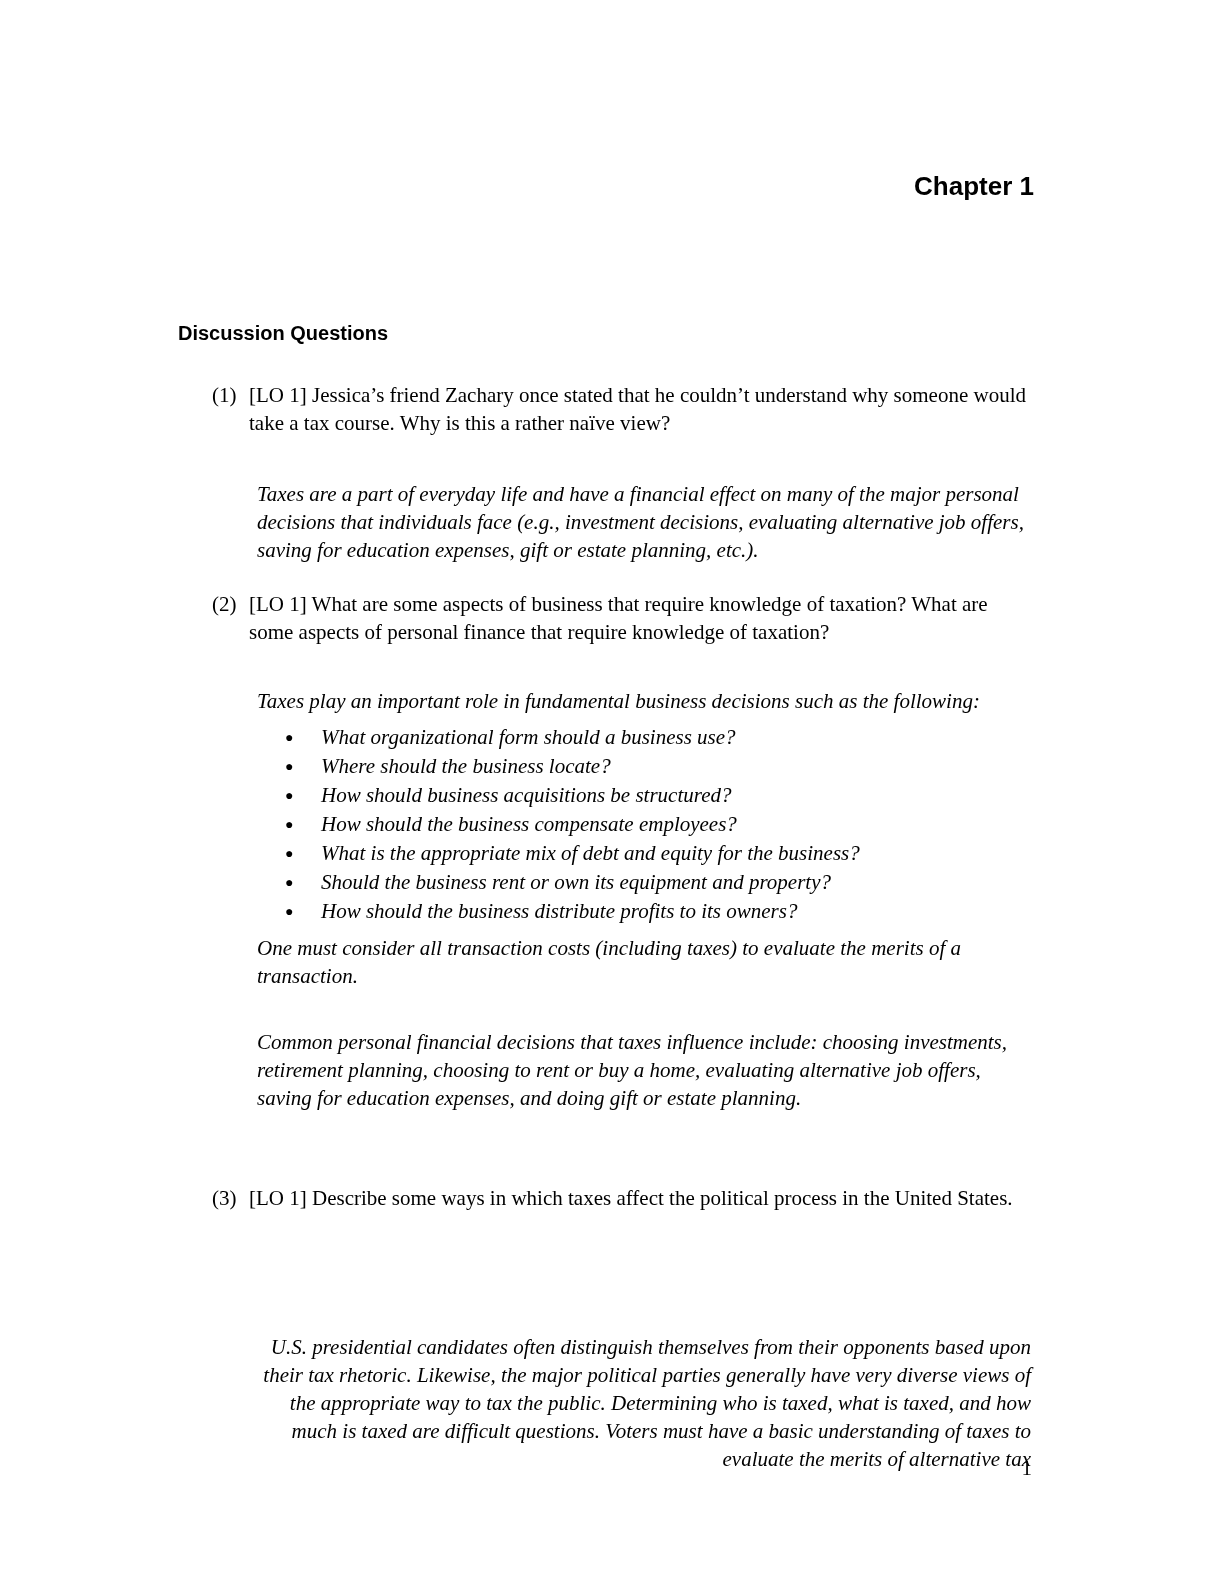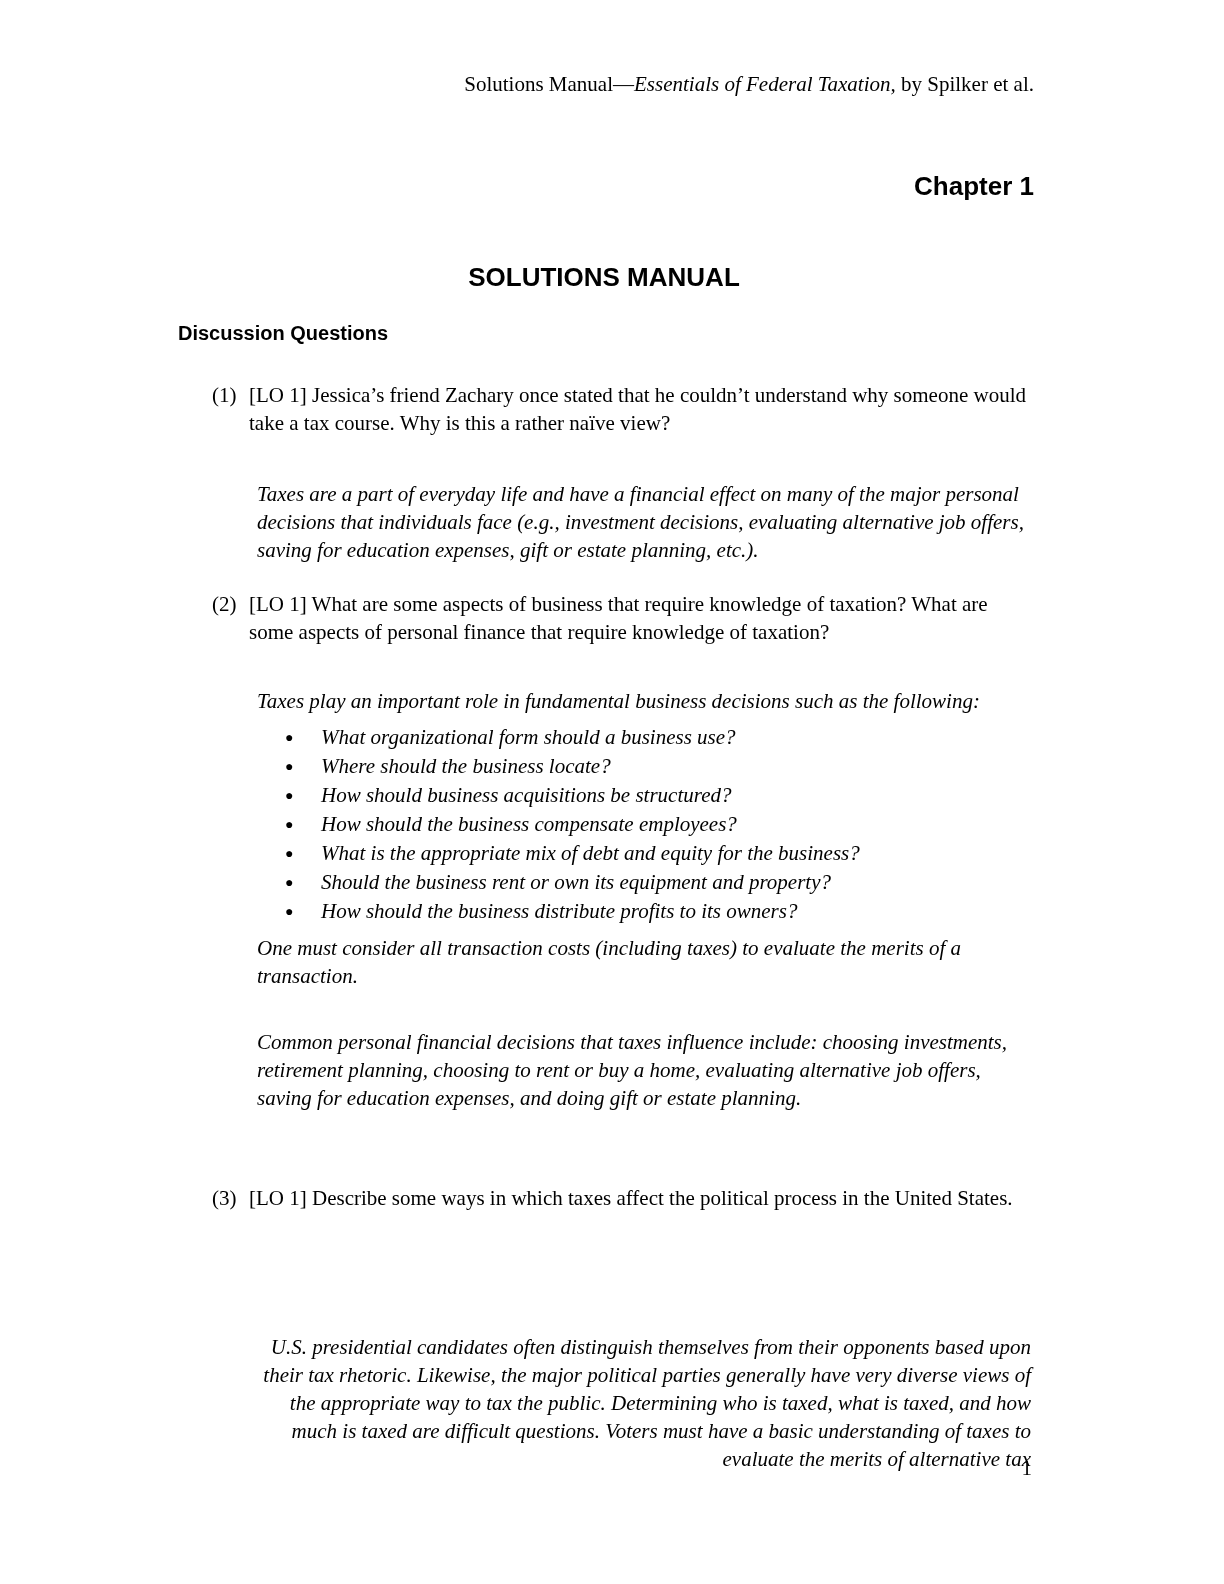--- a/index.html
+++ b/index.html
@@ -111,27 +111,25 @@
       top: 1456px;
       right: 192px;
       font-size: 21px;
     }
   </style>
 </head>
 <body>
 
 <div class="page">
 
-  <div class="running-header"><span>Solutions Manual—</span><i>Essentials of Federal Taxation,</i><span> by Spilker et al.</span></div>
 
   <div class="chapter-block">
     <div>Chapter 1</div>
   </div>
 
-  <div class="solutions-title">SOLUTIONS MANUAL</div>
 
   <div class="section-heading">Discussion Questions</div>
 
   <div class="question" style="top:381px;">
     <span class="num">(1)</span>
     <div class="qtext">[LO 1] Jessica’s friend Zachary once stated that he couldn’t understand why someone would take a tax course. Why is this a rather naïve view?</div>
   </div>
   <div class="answer" style="top:472px;">
     <p>Taxes are a part of everyday life and have a financial effect on many of the major personal decisions that individuals face (e.g., investment decisions, evaluating alternative job offers, saving for education expenses, gift or estate planning, etc.).</p>
   </div>

